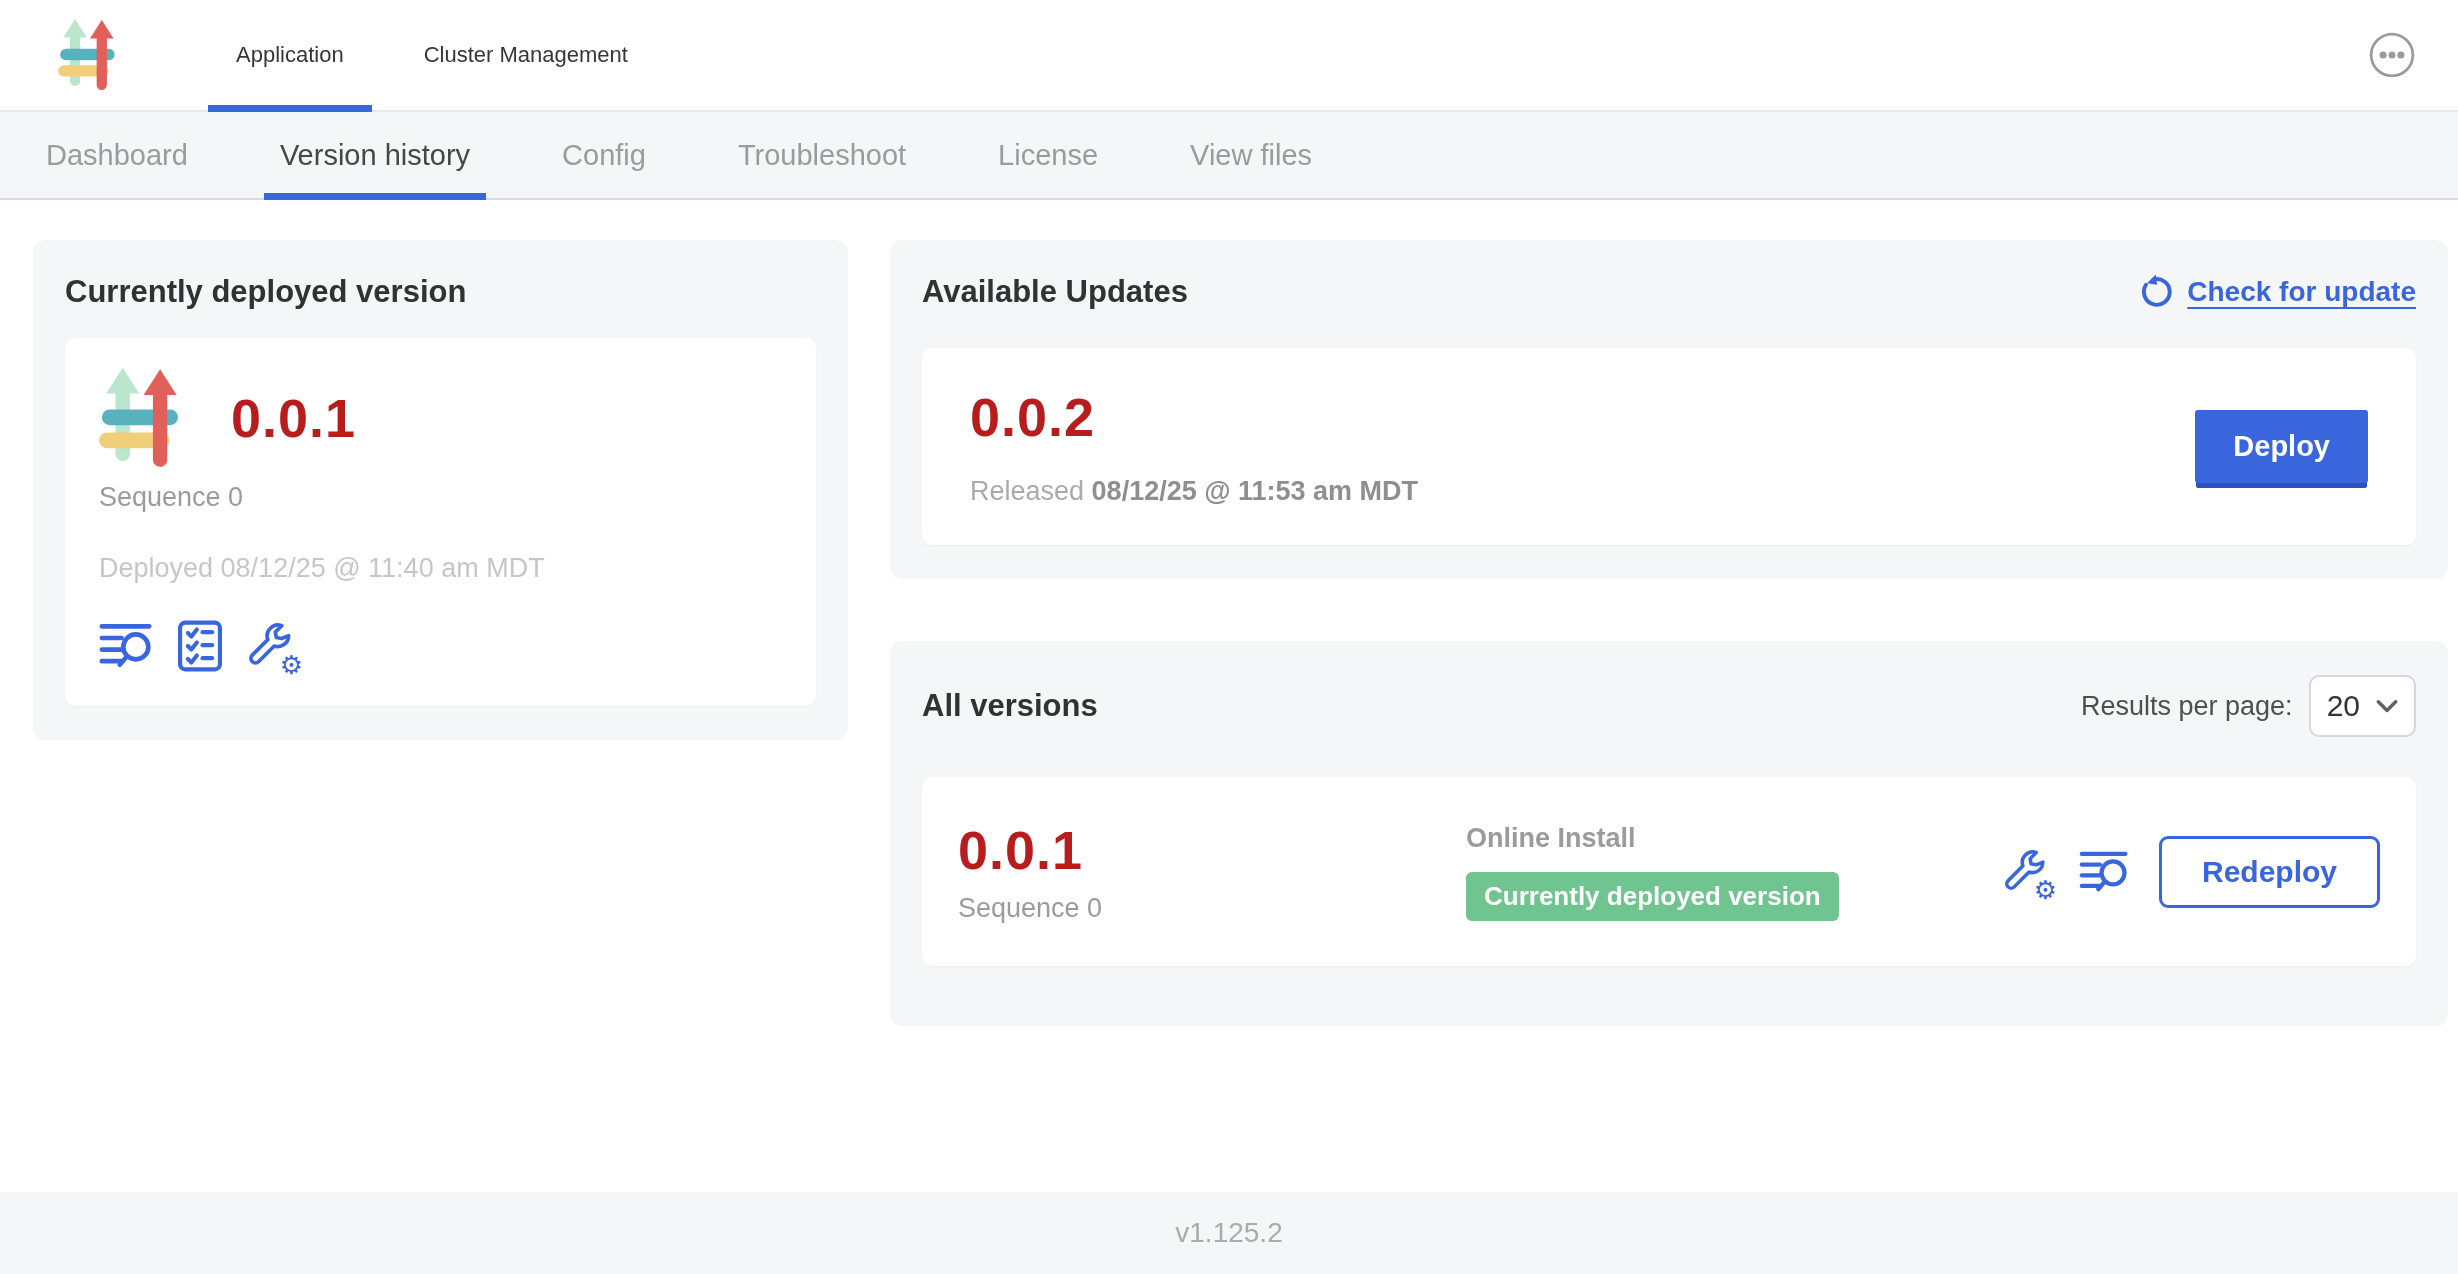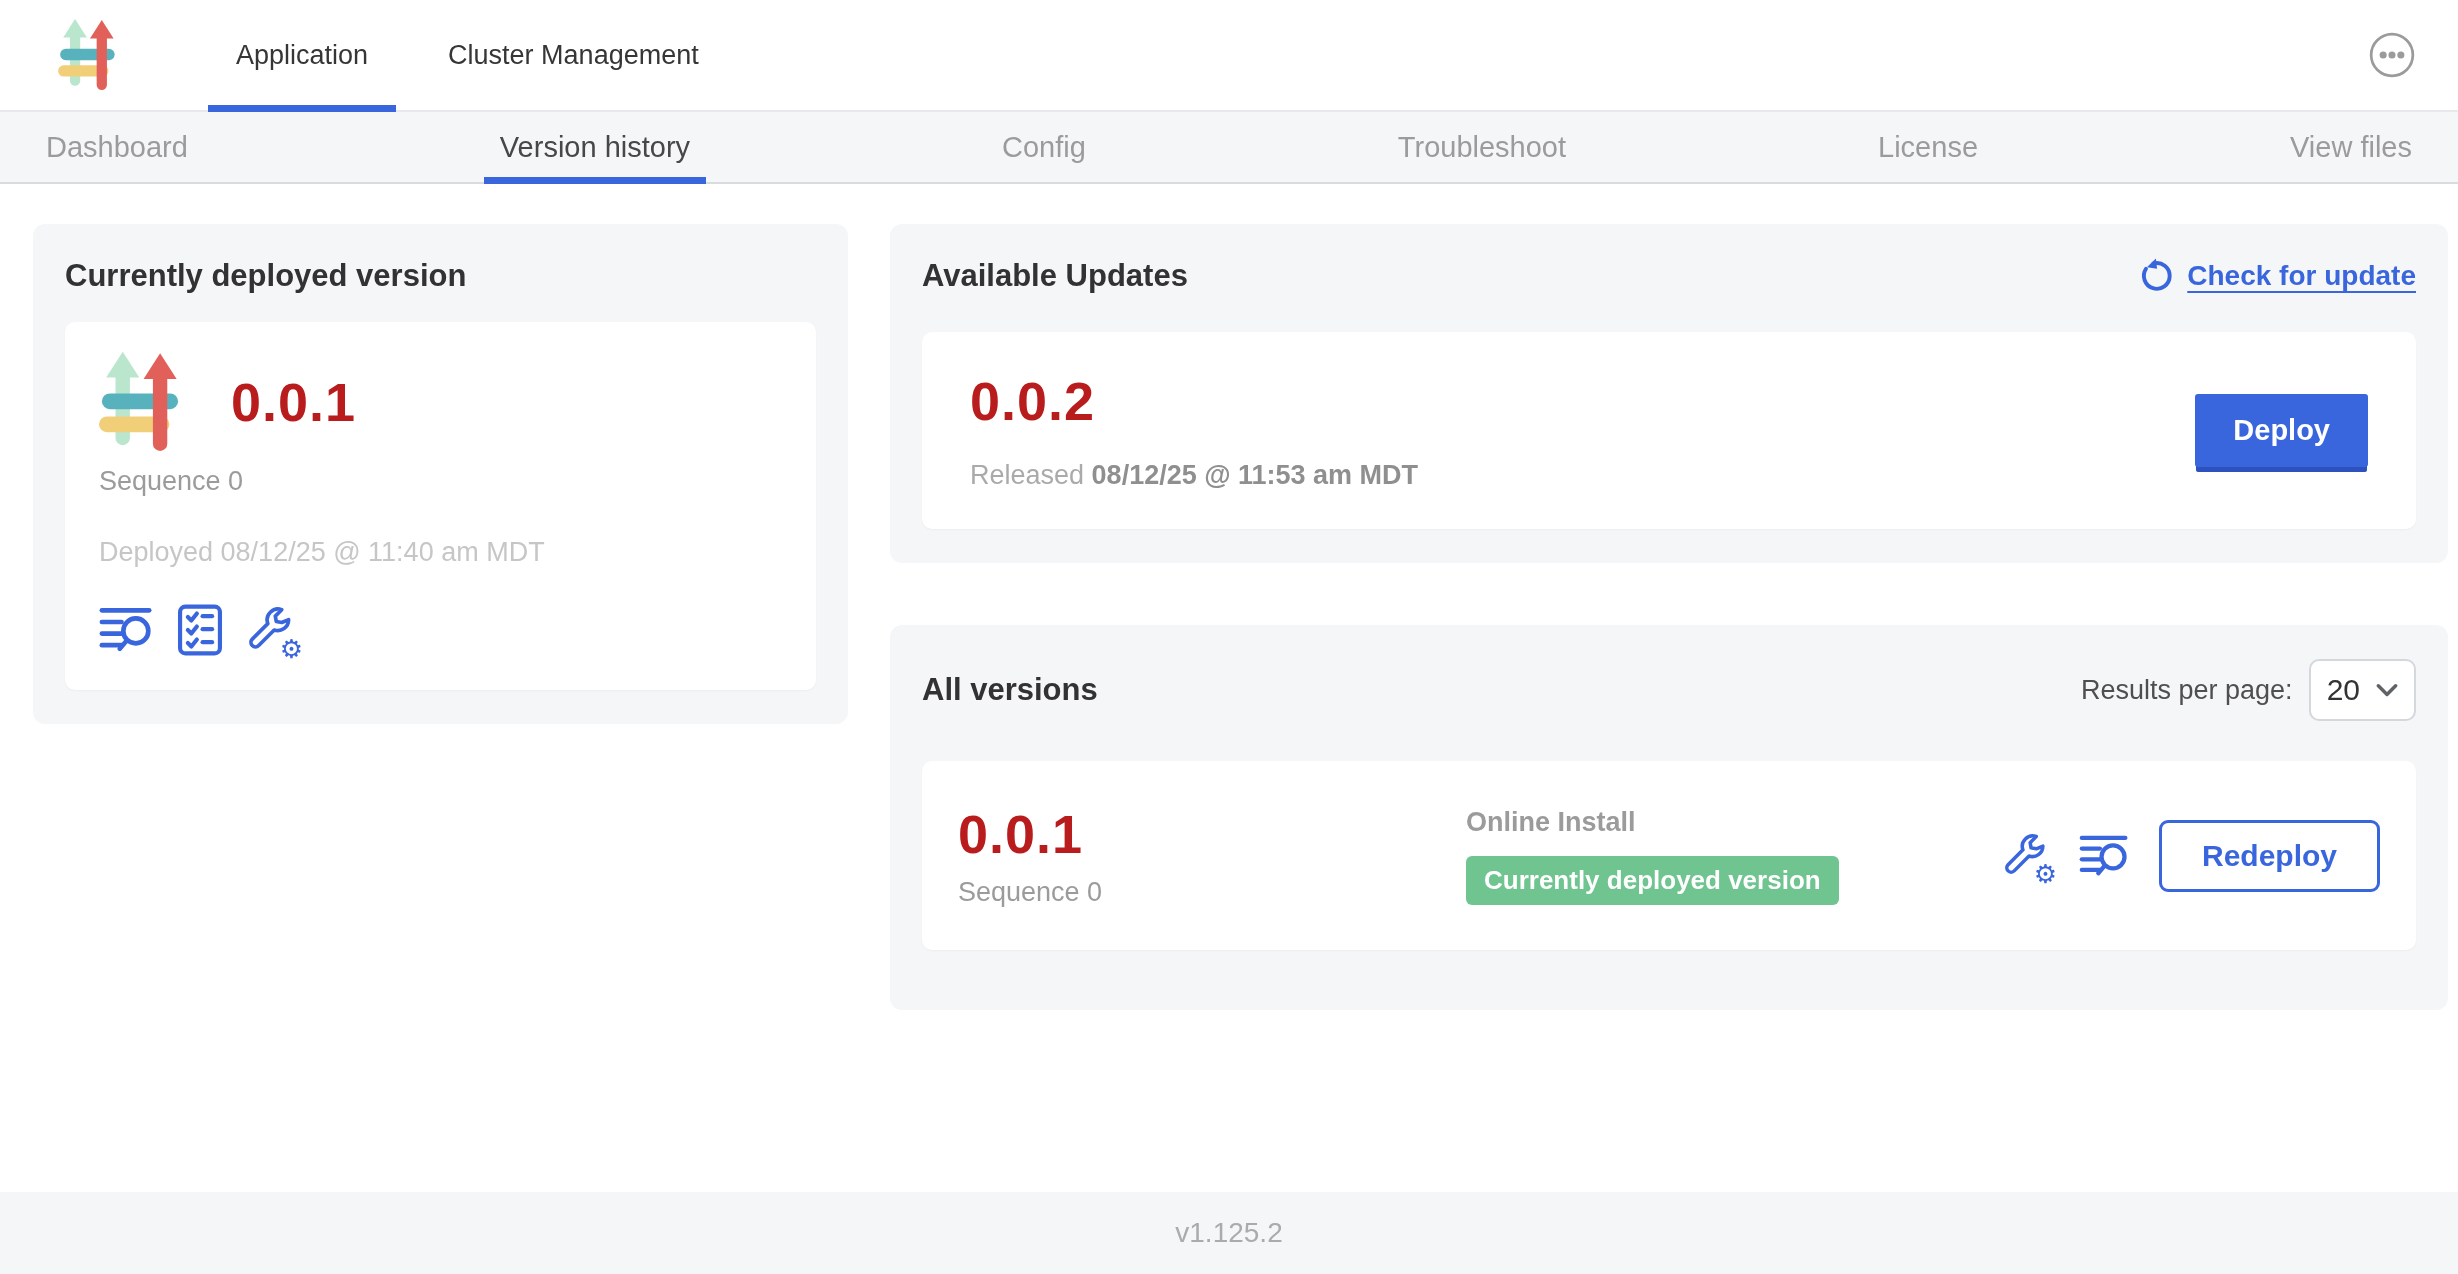--- a/index.html
+++ b/index.html
@@ -10,36 +10,36 @@
     display:flex; flex-direction:column; overflow:hidden;
   }
   
   .header {
     height:112px; background:#fff; border-bottom:2px solid #e7e9ec;
     display:flex; align-items:stretch; padding-left:58px; flex-shrink:0;
   }
   .logo-wrap { align-self:center; margin-right:72px; }
   .hdr-tabs { display:flex; }
   .hdr-tab {
-    display:flex; align-items:center; padding:0 40px; font-size:27px;
+    display:flex; align-items:center; padding:0 40px; font-size:22px;
     color:#363636; position:relative; cursor:pointer; white-space:nowrap;
   }
   .hdr-tab.active::after {
     content:""; position:absolute; left:12px; right:12px; bottom:-2px;
     height:7px; background:#3a66dd;
   }
   .hdr-menu {
     margin-left:auto; margin-right:40px; align-self:center;
     width:52px; height:52px; border:none; background:transparent; cursor:pointer;
     display:flex; align-items:center; justify-content:center;
   }
   
   .subnav {
-    height:72px; background:#f5f6f8; border-bottom:2px solid #d9dcdf;
-    display:flex; justify-content:space-between; flex-shrink:0;
+    height:88px; background:#f5f6f8; border-bottom:2px solid #d9dcdf;
+    display:flex; justify-content:flex-start; flex-shrink:0;
   }
   .sub-tab {
     display:flex; align-items:center; padding:0 46px; font-size:29px;
     color:#9b9b9b; position:relative; cursor:pointer; white-space:nowrap;
   }
   .sub-tab.active { color:#474747; }
   .sub-tab.active::after {
     content:""; position:absolute; left:30px; right:30px; bottom:-2px;
     height:7px; background:#3a66dd;
   }

